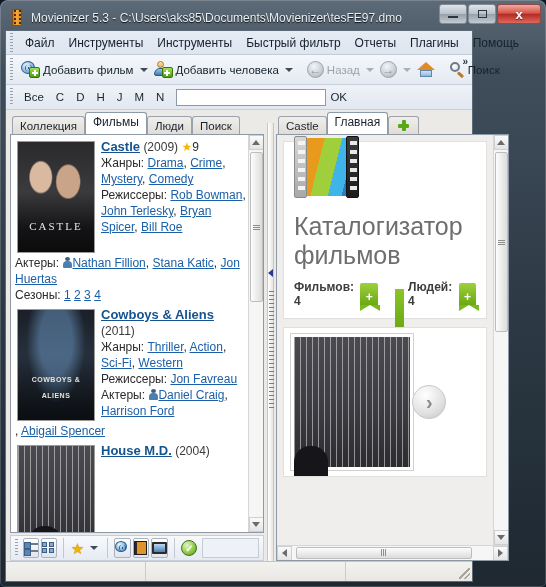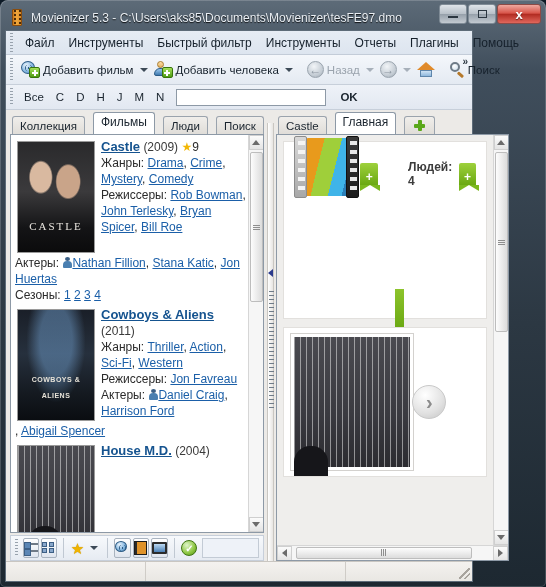--- a/index.html
+++ b/index.html
@@ -180,21 +180,21 @@
   #filterbar:before {
     content:""; position:absolute; left:4px; top:3px; width:3px; bottom:3px;
     background: repeating-linear-gradient(180deg,#98a2ad 0 1px, transparent 1px 3px);
   }
   .letter { font-size: 11.5px; color:#1a242e; padding: 1px 6px; cursor:default; }
   #filter-input {
     width: 150px; height: 17px; margin-left: 6px;
     border: 1px solid #8d99a6; background: #fff; font-size: 11px;
     padding: 0 3px; outline: none; color:#111;
   }
-  #ok-btn { font-size: 11.5px; color:#1a242e; margin-left: 10px; padding: 1px 4px; font-weight: bold; }
+  #ok-btn { font-size: 11.5px; color:#1a242e; padding: 1px 4px; }
 
   
   #split {
     flex: 1; display: flex; min-height: 0;
     background: #eceae7;
   }
   #left-pane {
     width: 258px; flex: none; display: flex; flex-direction: column; min-height:0;
     padding: 3px 0 0 4px;
   }
@@ -220,21 +220,21 @@
   }
   #right-pane {
     flex: 1; display: flex; flex-direction: column; min-height:0;
     padding: 3px 4px 0 0;
   }
 
   
   .tabstrip { display:flex; align-items:flex-end; height: 21px; flex:none; padding-left:2px; }
   .tab {
     font-size: 11.5px; color:#1a242e;
-    padding: 3px 7px 3px 7px; margin-right: 8px;
+    padding: 3px 7px 3px 7px; margin-right: 0;
     border: 1px solid #9aa3ad; border-bottom: none;
     border-radius: 3px 3px 0 0;
     background: linear-gradient(180deg,#f0eeeb,#dedbd6);
     position: relative; top: 2px; line-height: 13px; white-space:nowrap;
   }
   .tab.active {
     background: #fff; top: 0px; padding-bottom: 5px;
     border-color: #8d99a6; z-index:2;
     font-size: 12px;
   }
@@ -490,22 +490,22 @@
         </div>
       <div class="winbtn close">x</div>
     </div>
   </div>
 
   <div id="client">
 
     <div id="menubar">
       <div class="menu-item">Файл</div>
       <div class="menu-item">Инструменты</div>
+      <div class="menu-item">Инструменты</div>
       <div class="menu-item">Быстрый фильтр</div>
-      <div class="menu-item">Инструменты</div>
       <div class="menu-item">Отчеты</div>
       <div class="menu-item">Плагины</div>
       <div class="menu-item">Помощь</div>
     </div>
 
     <div id="toolbar">
       <div class="tb-btn">
         <span class="ic-film-add">
           <span class="disc"></span>
             <span class="plusbadge"></span>
@@ -712,20 +712,21 @@
         <div class="panel-box" style="flex-direction:column;">
           <div style="display:flex;flex:1;min-height:0;">
             <div id="catalog-scroll">
 
               <div id="catalog-card">
                 <div id="logo">
                   <div class="strip"></div>
                     <div class="perfL"></div>
                     <div class="perfR"></div>
                 </div>
+                <div id="catalog-title">Каталогизатор фильмов</div>
                 <div id="counters">
                   <div class="counter">
                     <span>Фильмов: 4</span>
                     <span class="addtag">
                         <span class="pl">+</span>
                       </span>
                   </div>
                   <div class="counter">
                     <span>Людей: 4</span>
                     <span class="addtag">

